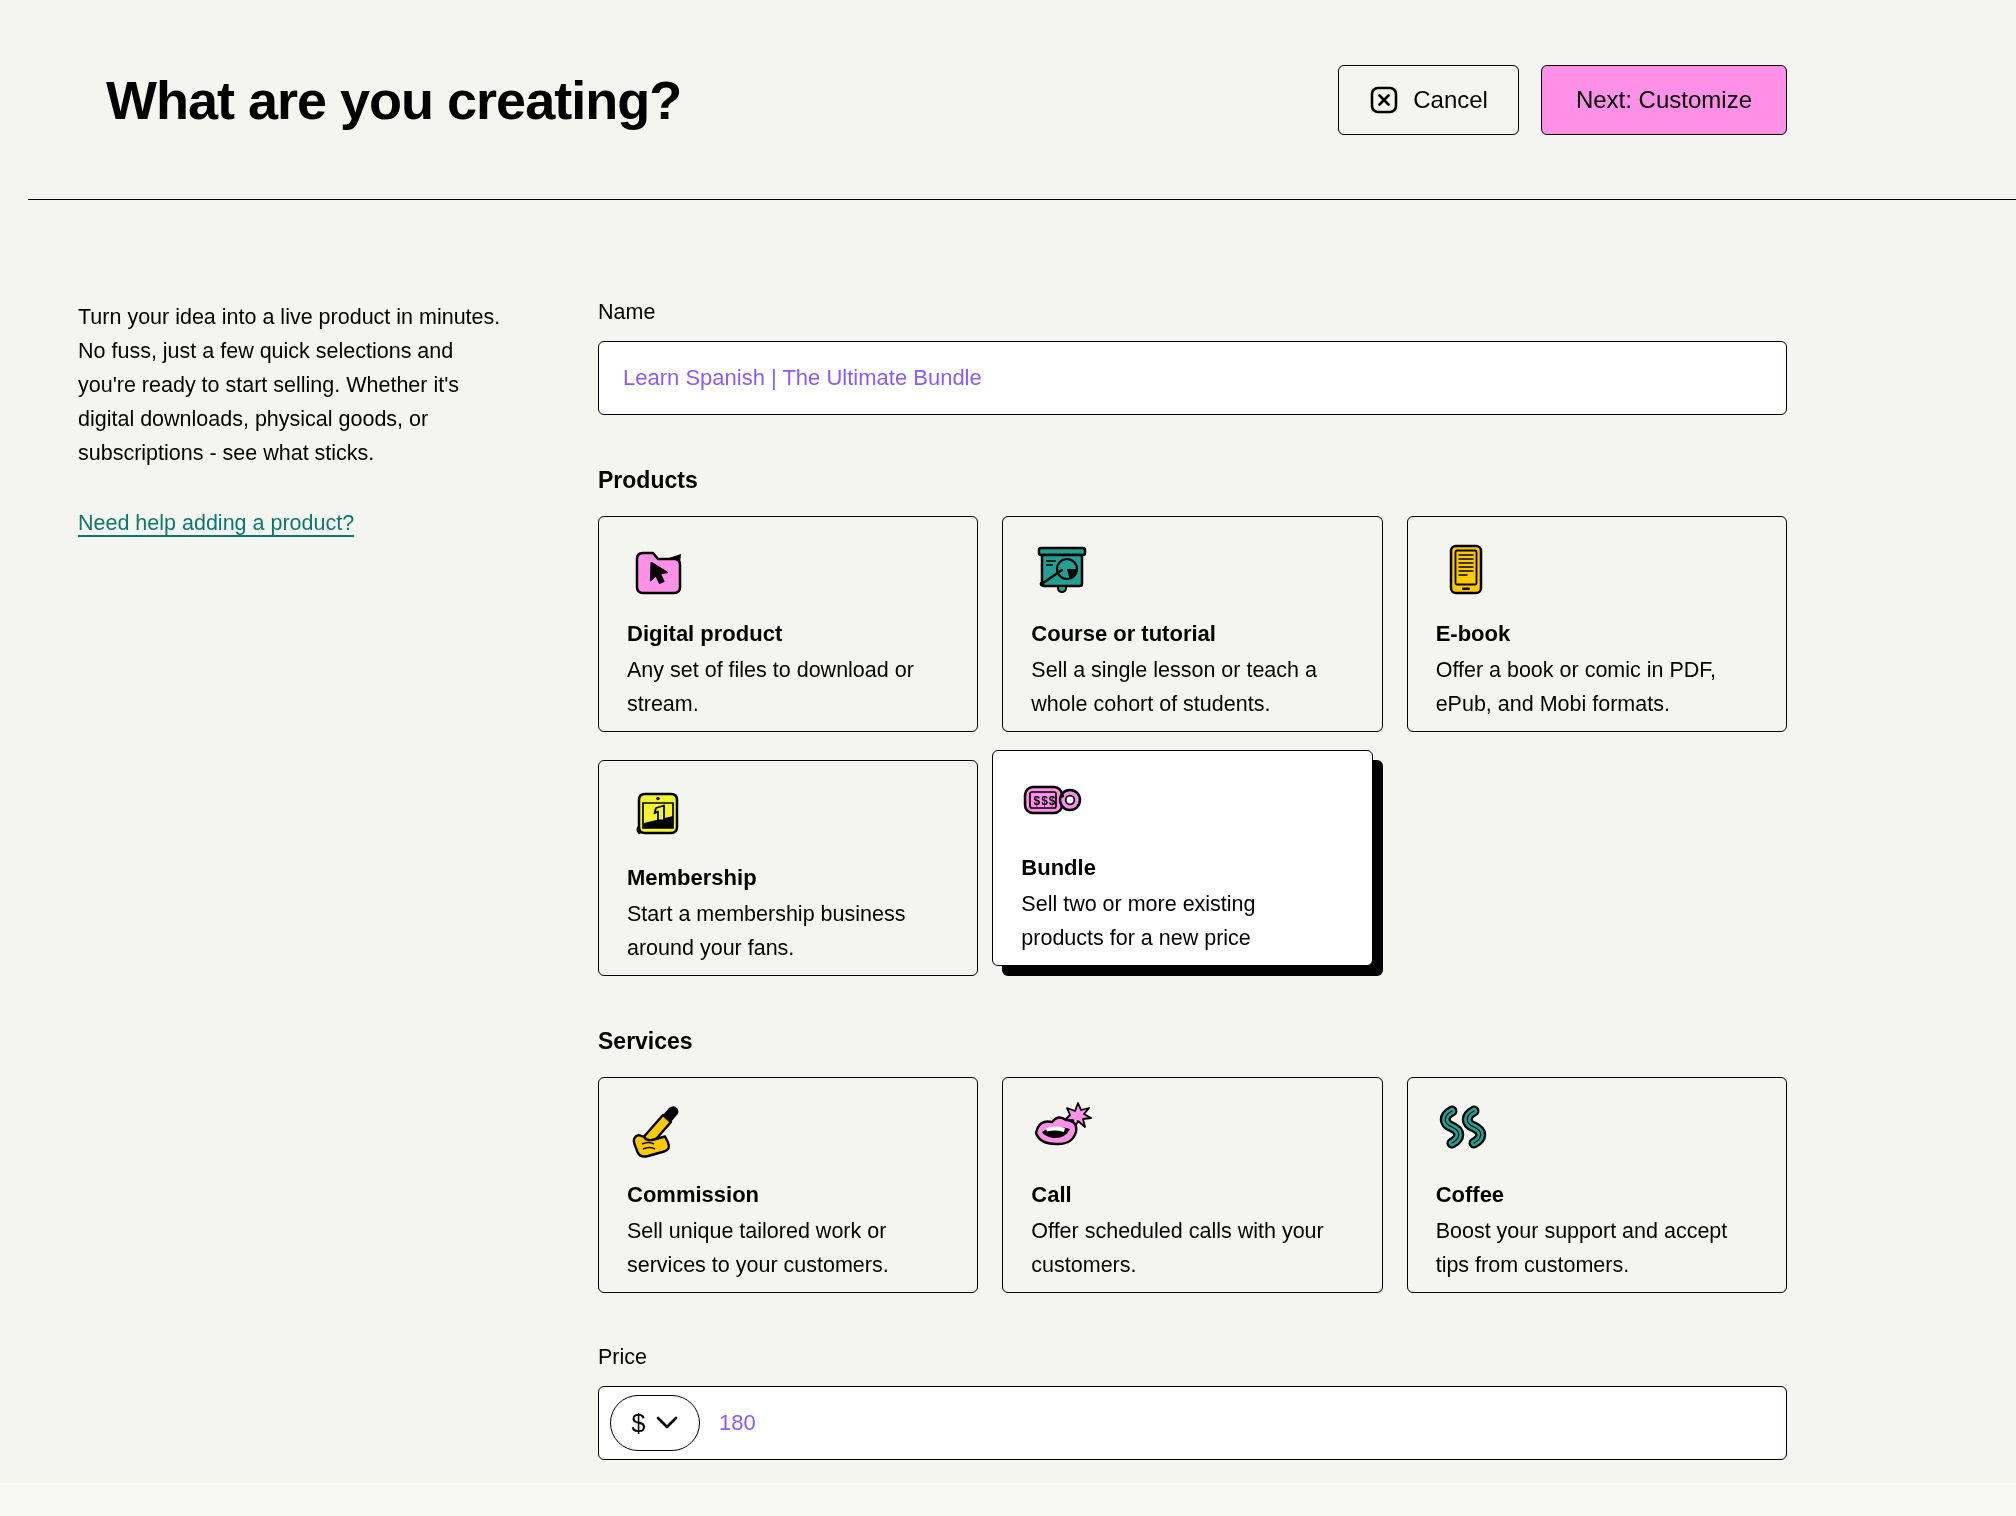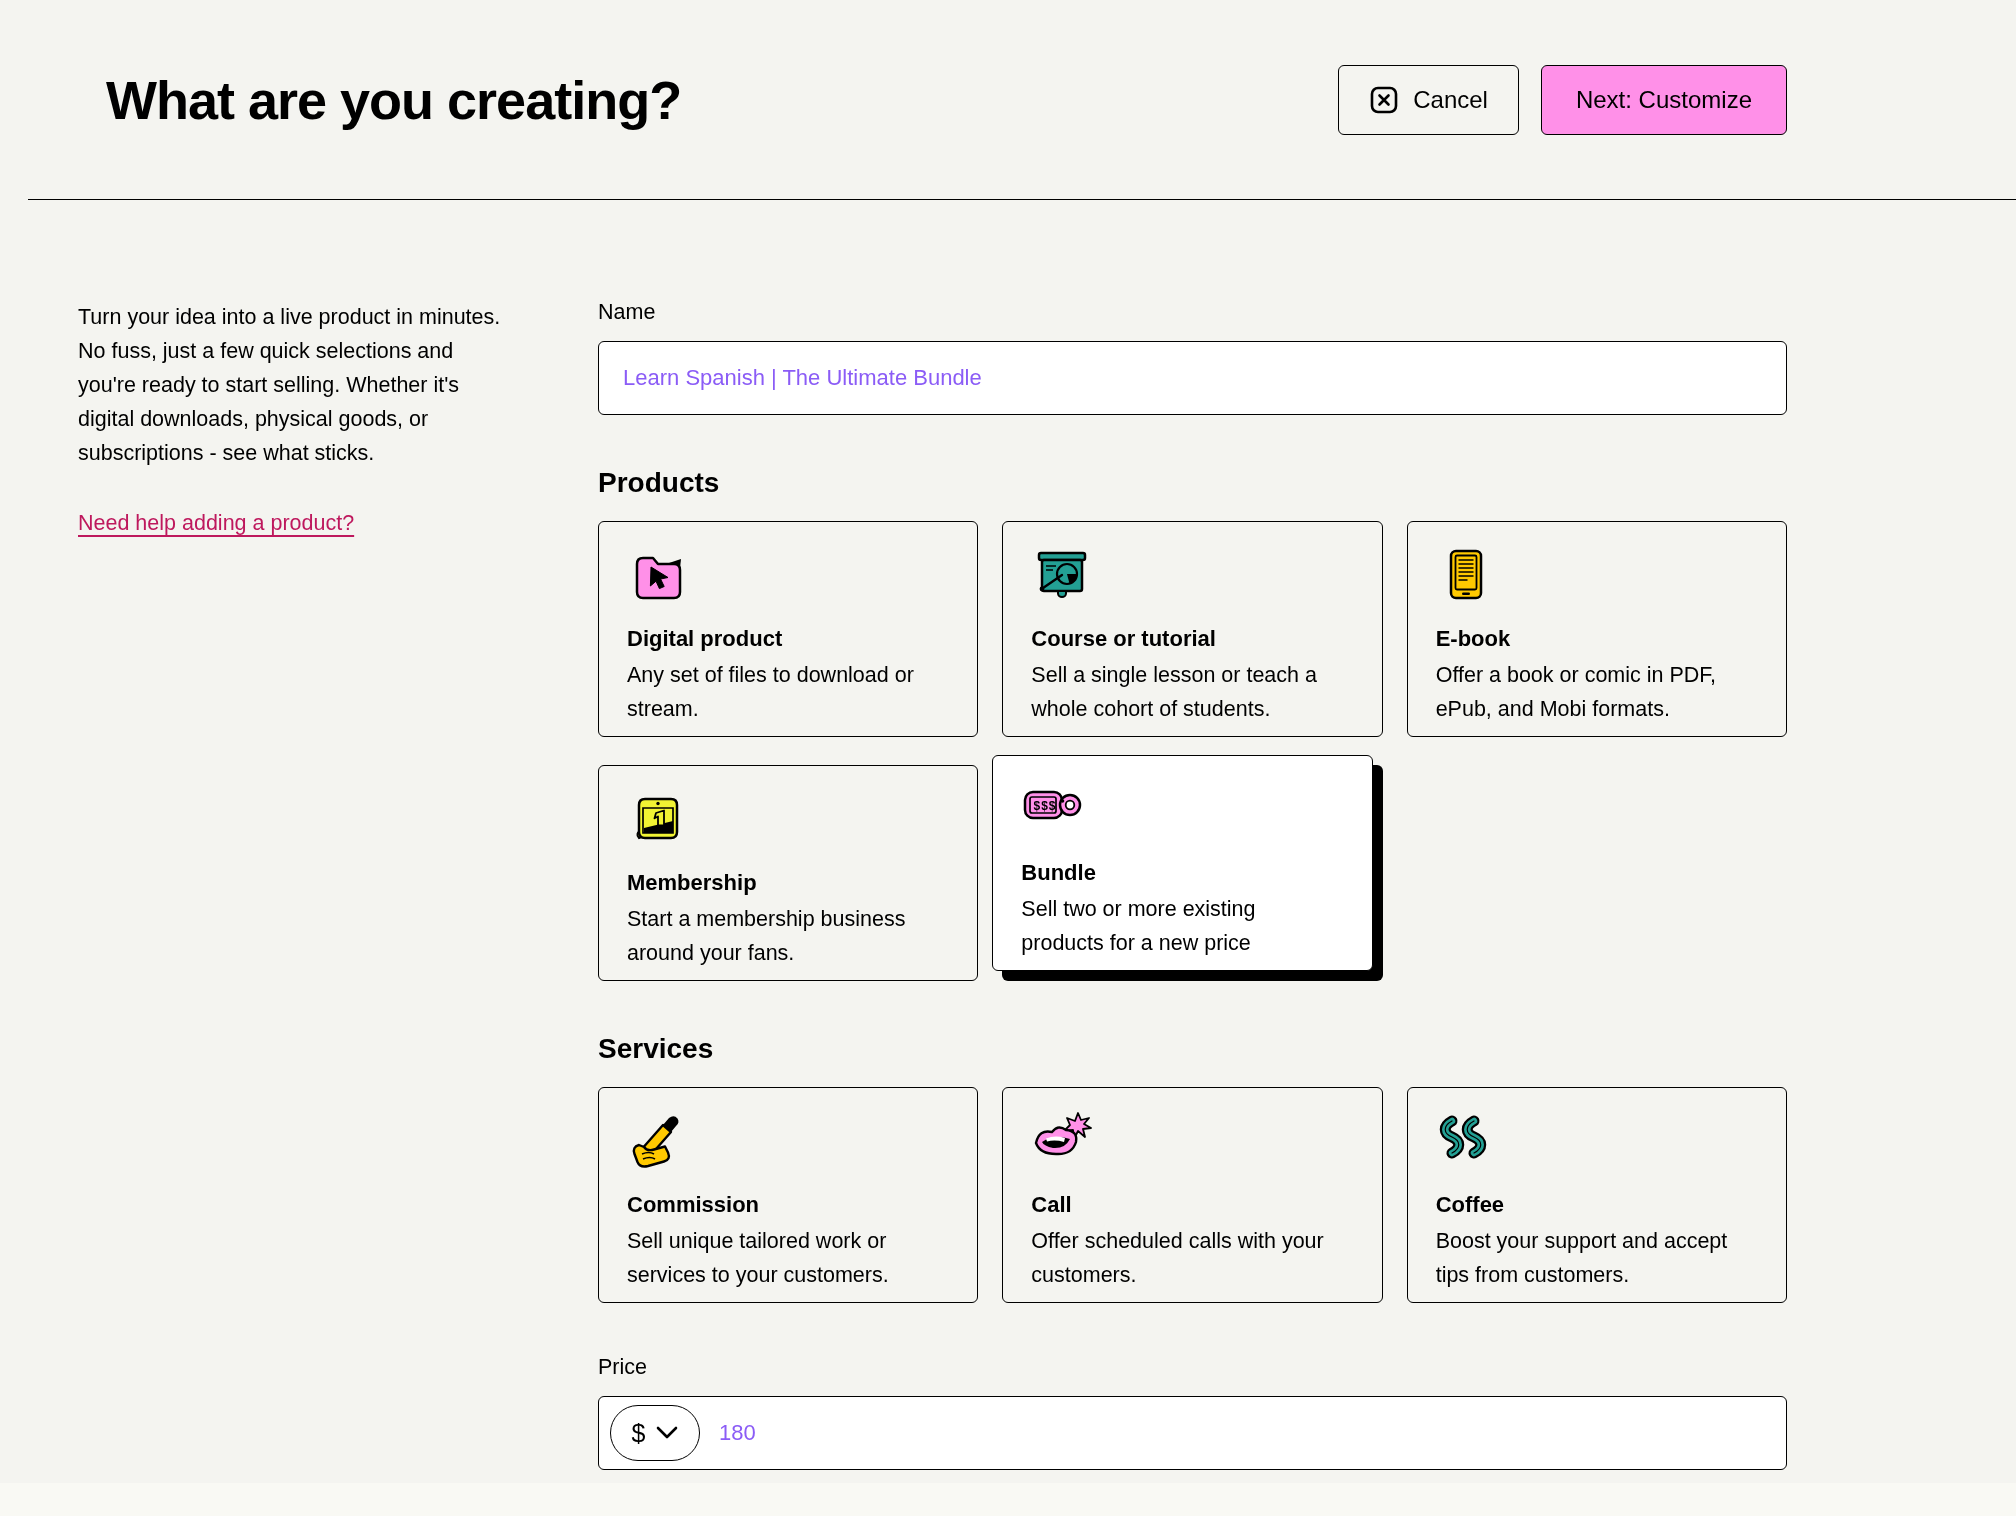--- a/index.html
+++ b/index.html
@@ -29,33 +29,33 @@
     font-size:24px; font-family:inherit; color:#000;
     border:1px solid #000; border-radius:6px;
     background:transparent; cursor:pointer; white-space:nowrap;
   }
   .btn-primary { background:#FF90E8; padding:0 34px; }
 
   
   main { display:flex; padding:100px 229px 0 78px; }
   .intro { width:482px; flex:none; font-size:21.5px; line-height:34px; }
   .intro p { margin:0 0 36px; max-width:436px; }
-  .help-link { color:#be185d; text-decoration:underline; text-underline-offset:5px; }
+  .help-link { color:#0f766e; text-decoration:underline; text-underline-offset:5px; }
   .form-col { flex:1; margin-left:38px; min-width:0; }
 
   .field-label { display:block; font-size:21.5px; margin-bottom:16px; }
   .text-input {
     width:100%; height:74px;
     border:1px solid #000; border-radius:6px;
     background:#fff; color:#8b5cf6;
     font-size:22px; font-family:inherit;
     padding:0 24px; outline:none;
   }
 
-  .section-heading { font-size:28px; font-weight:700; margin:52px 0 22px; }
+  .section-heading { font-size:23px; font-weight:700; margin:52px 0 22px; }
 
   .card-grid { display:grid; grid-template-columns:repeat(3,1fr); gap:28px 24px; }
   .card {
     border:1px solid #000; border-radius:6px;
     padding:24px 28px 10px;
     min-height:215px;
     cursor:pointer;
     background:transparent;
   }
   .card.selected {

